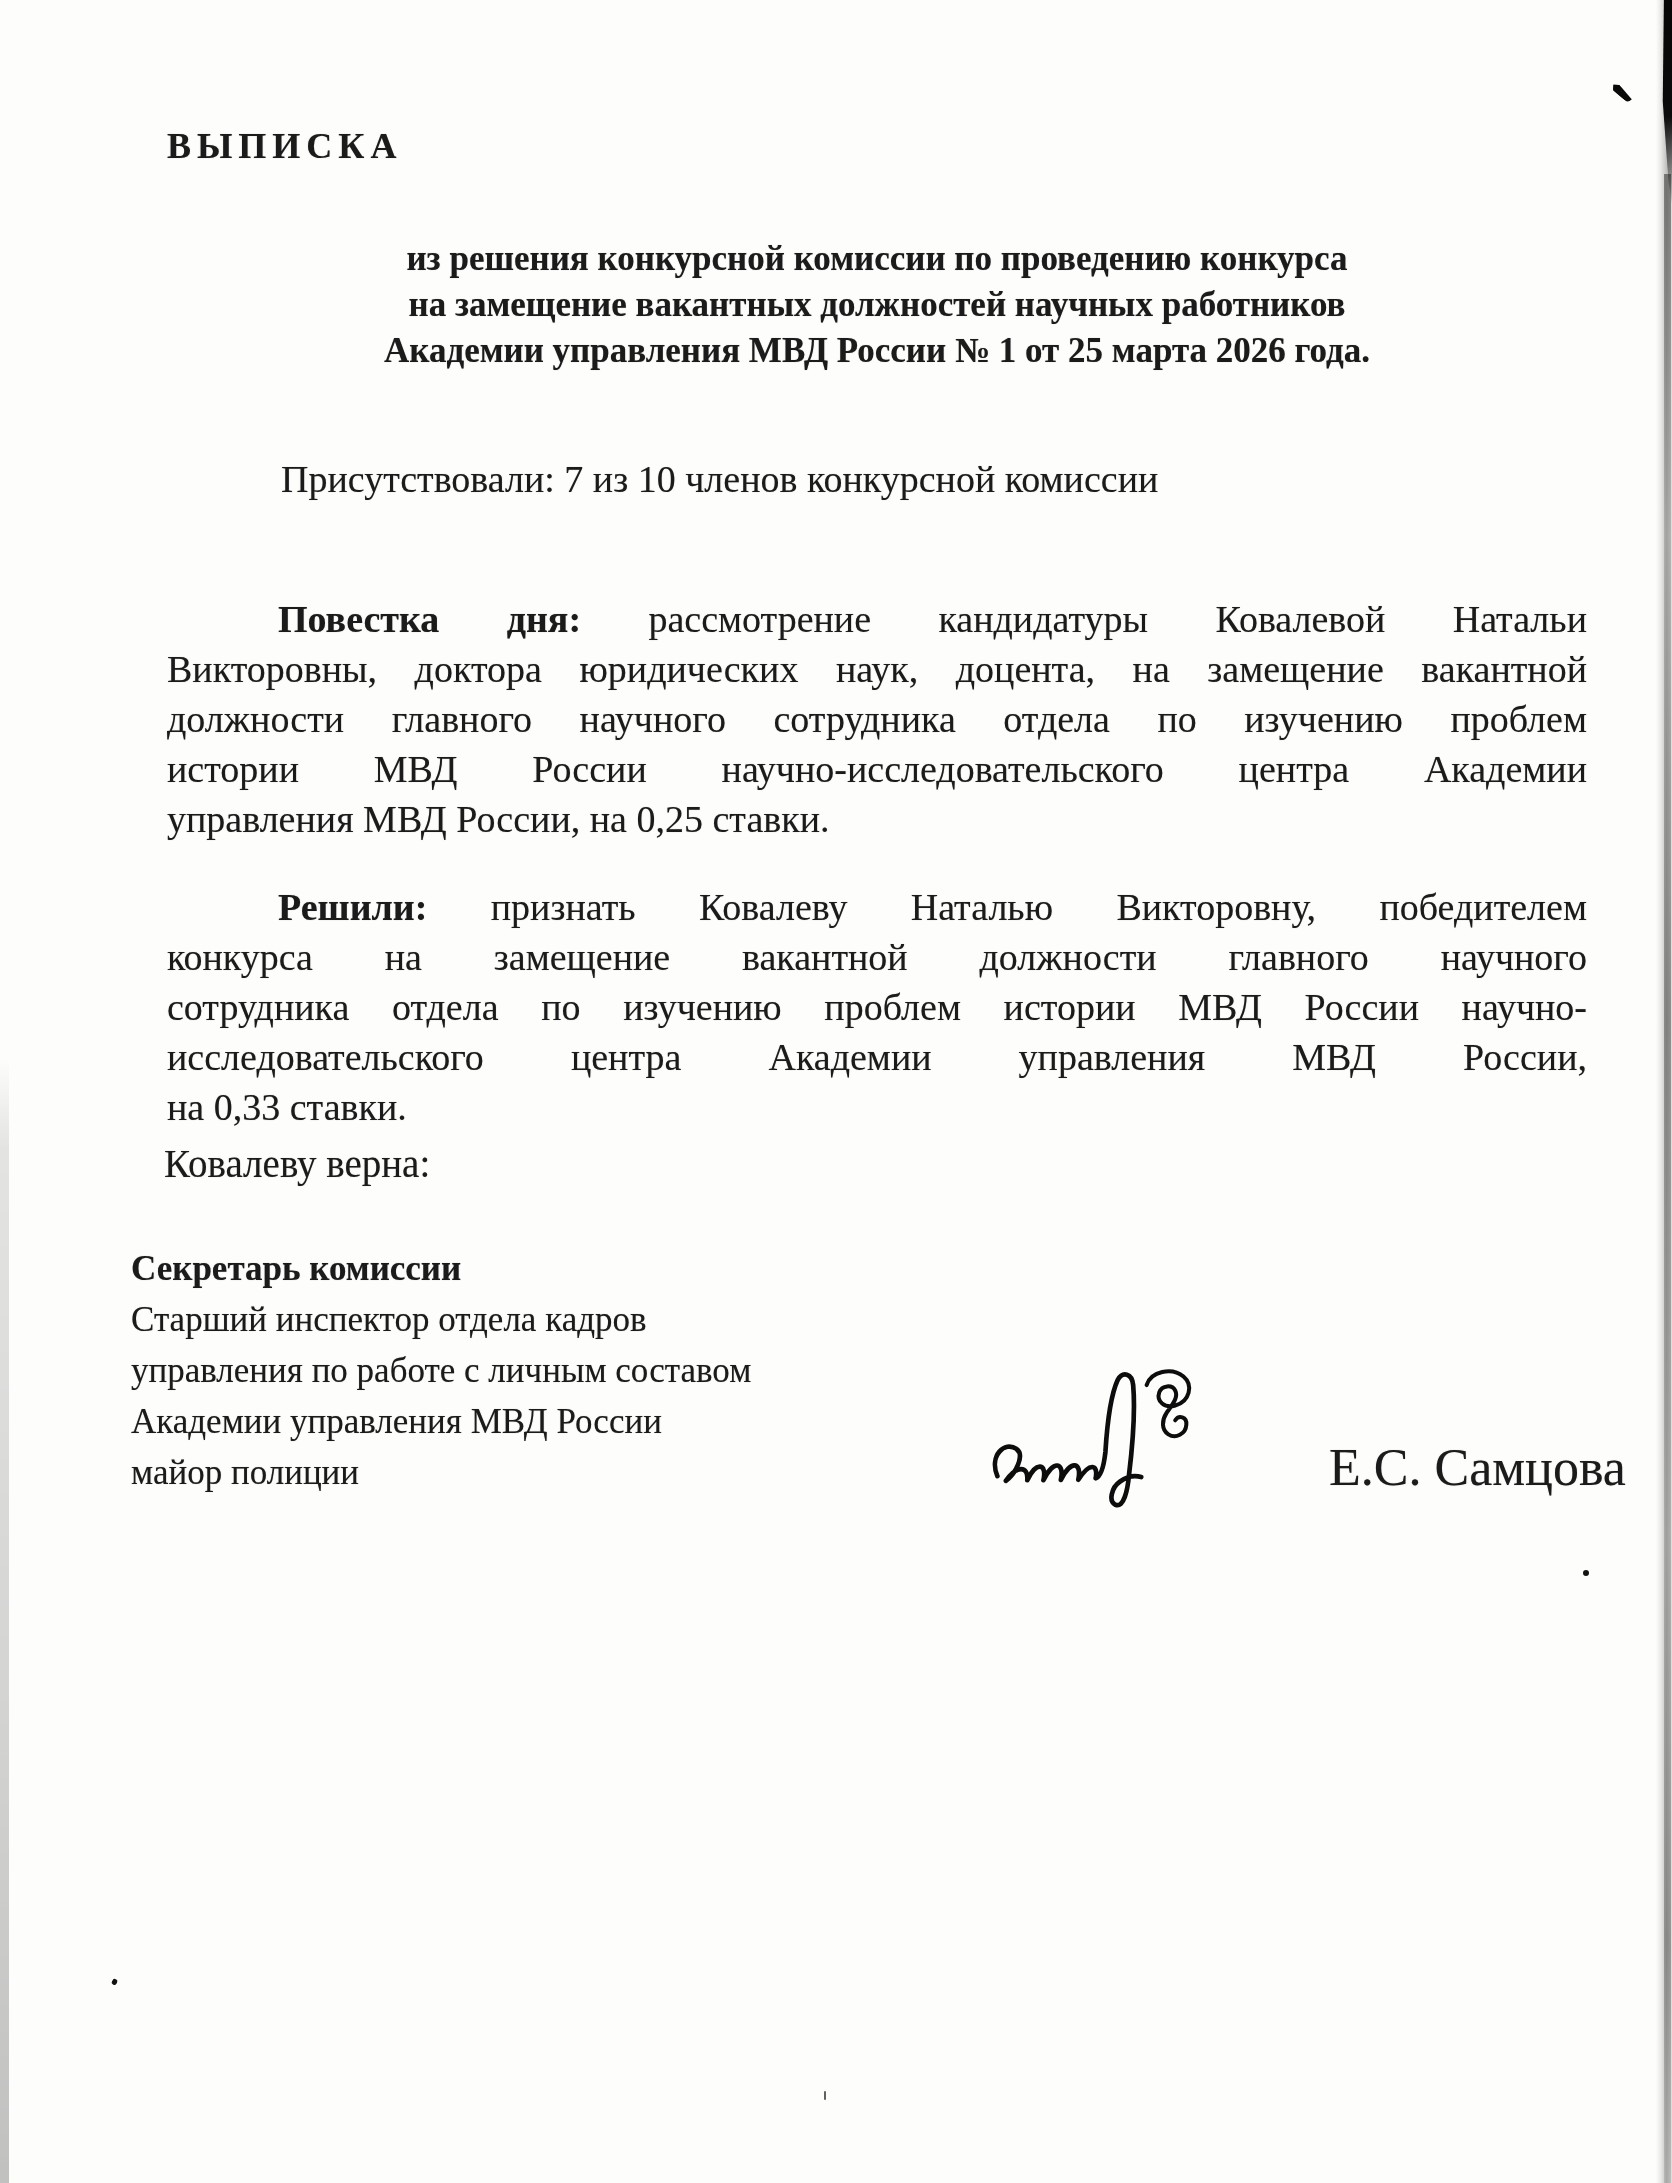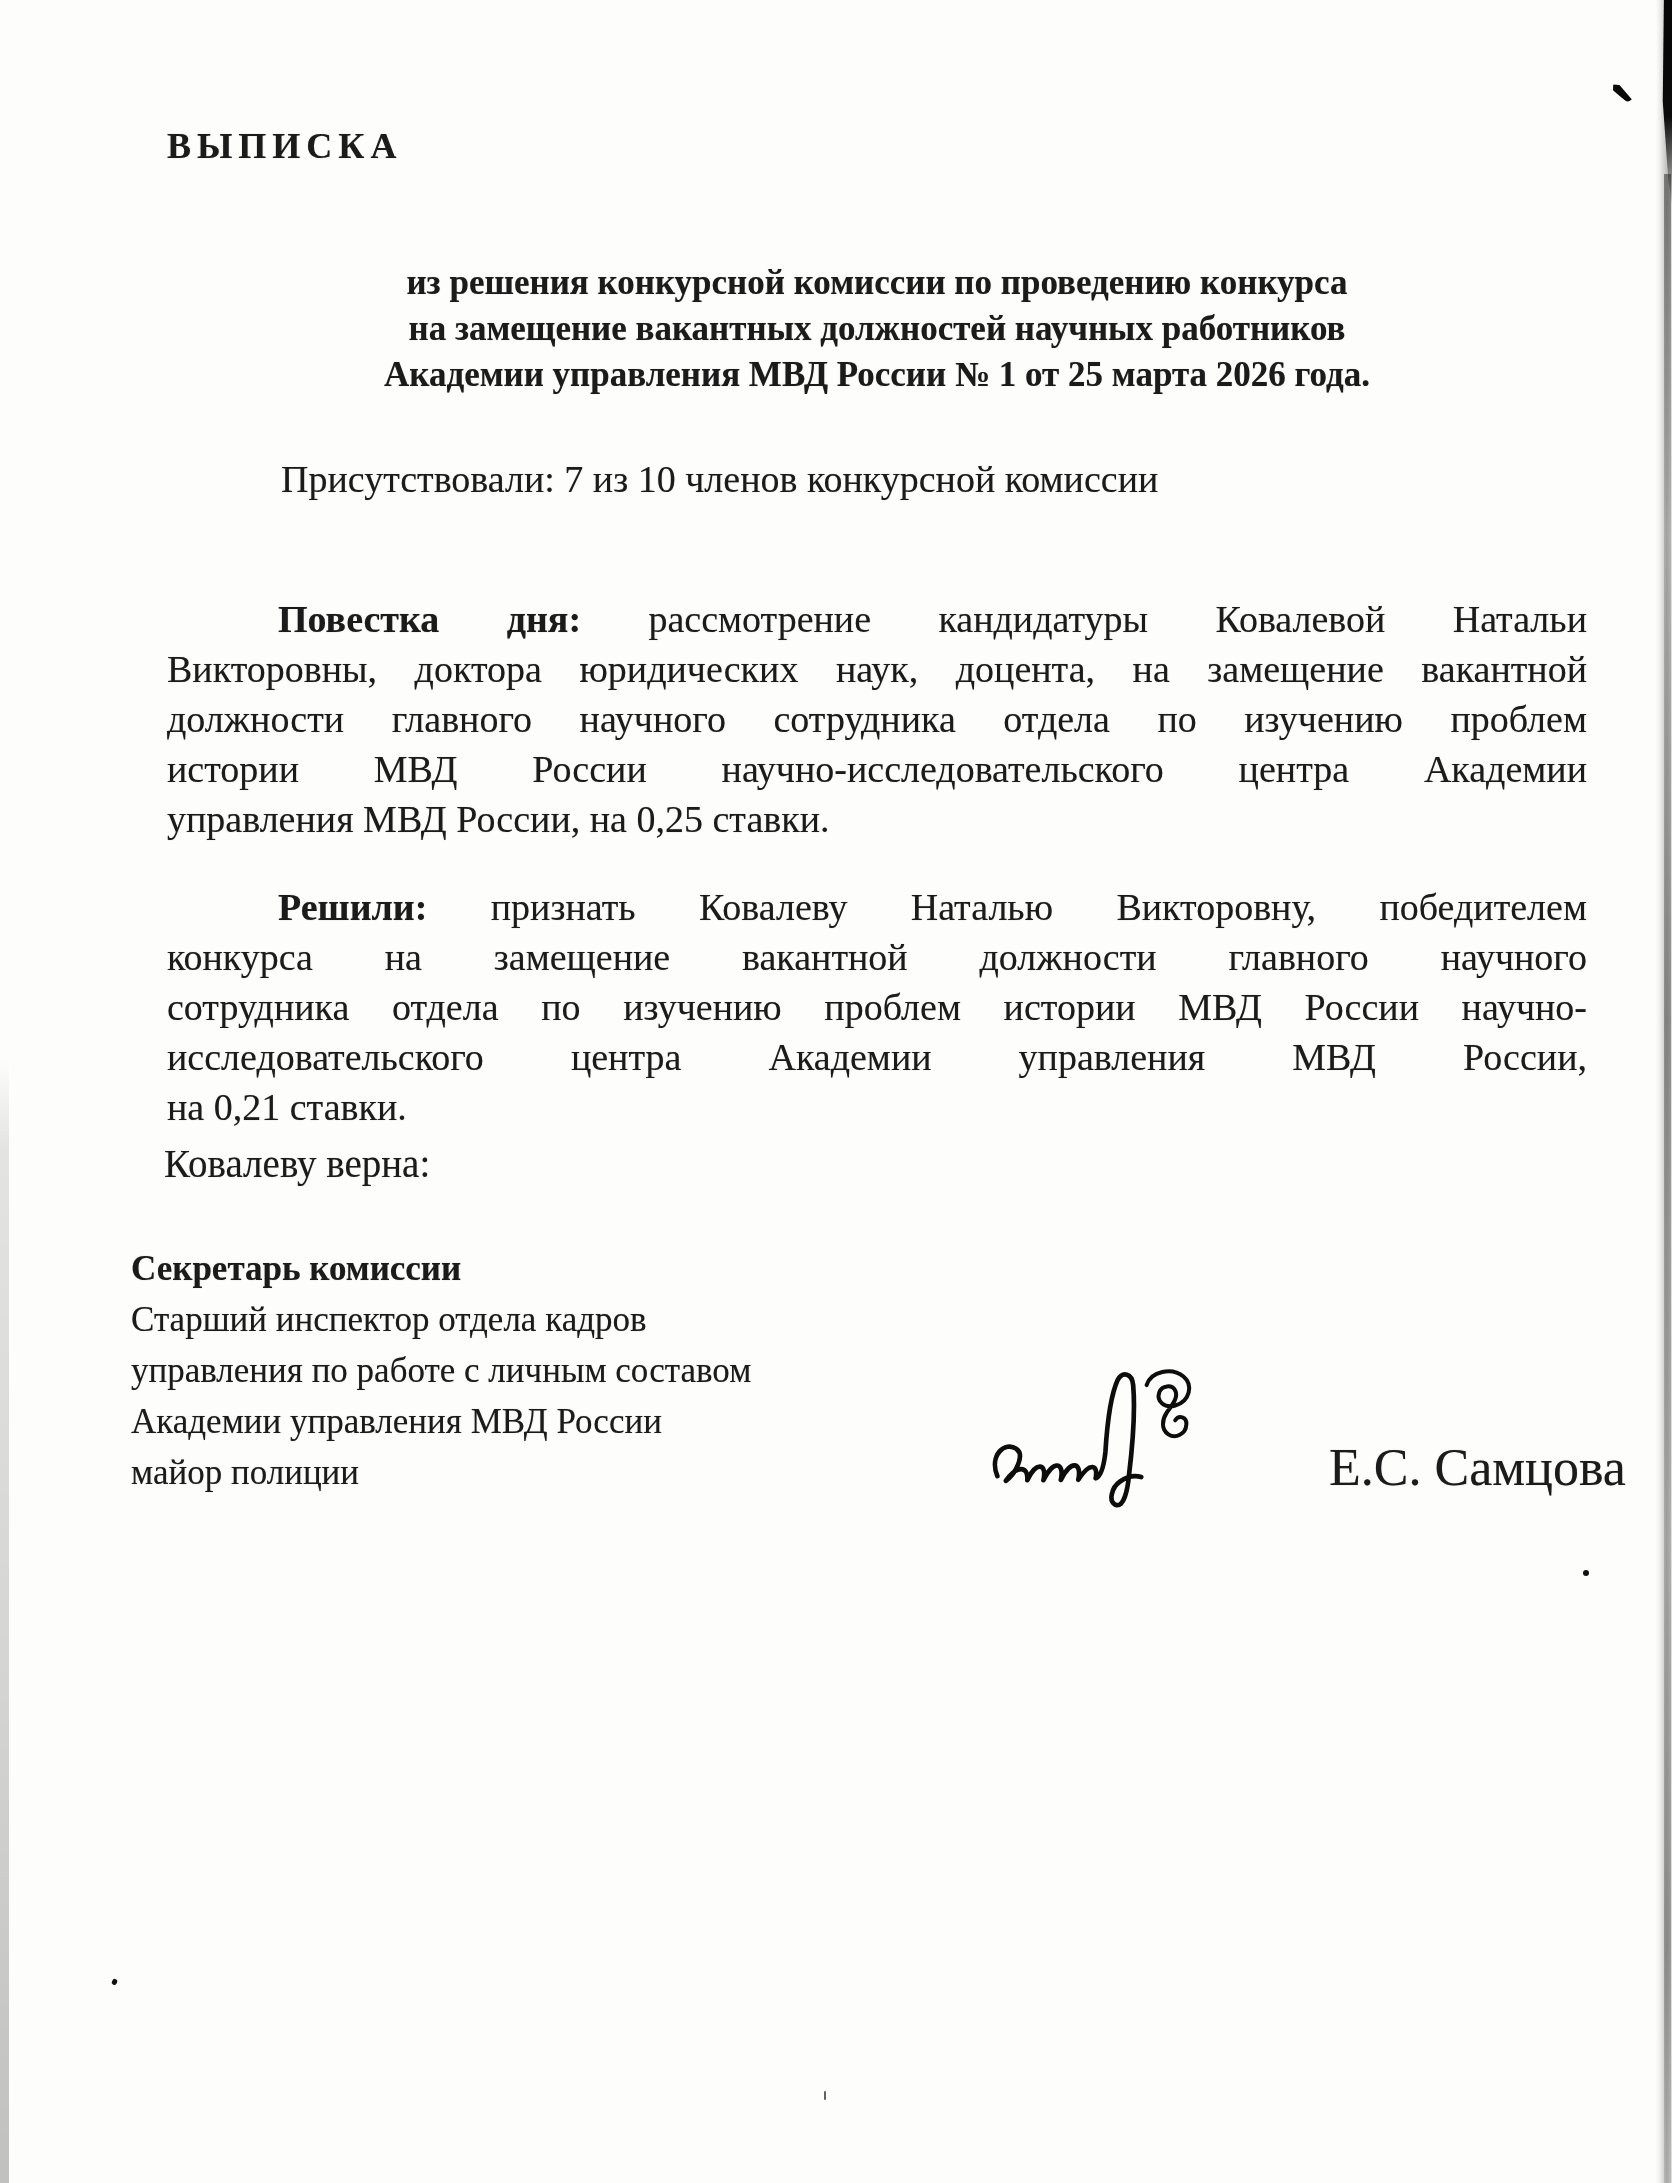--- a/index.html
+++ b/index.html
@@ -27,21 +27,20 @@
     font-size: 36px; font-weight: 700;
     letter-spacing: 6px;
     line-height: 42px;
   }
   .doc-subtitle {
     position: absolute;
     left: 167px; width: 1420px; top: 236px;
     text-align: center;
     font-size: 35px; font-weight: 700;
     line-height: 46px;
-    margin-top: 24px;
   }
   
   .attendance {
     position: absolute;
     left: 167px; width: 1420px; top: 454px;
     padding-left: 114px; box-sizing: border-box;
     font-size: 38px; line-height: 50px;
   }
   .para {
     position: absolute;
@@ -145,21 +144,21 @@
     <div class="jline">должности главного научного сотрудника отдела по изучению проблем</div>
     <div class="jline">истории МВД России научно-исследовательского центра Академии</div>
     <div class="lline">управления МВД России, на 0,25 ставки.</div>
   </div>
 
   <div class="para para-resolution soft">
     <div class="jline first"><span class="lead">Решили:</span> <span>признать Ковалеву Наталью Викторовну, победителем</span></div>
     <div class="jline">конкурса на замещение вакантной должности главного научного</div>
     <div class="jline">сотрудника отдела по изучению проблем истории МВД России научно-</div>
     <div class="jline">исследовательского центра Академии управления МВД России,</div>
-    <div class="lline">на 0,21 ставки.</div>
+    <div class="lline">на 0,33 ставки.</div>
   </div>
 
   <div class="certification soft">Ковалеву верна:</div>
 
   <div class="sig-block soft">
     <div class="sig-role-bold">Секретарь комиссии</div>
     <div>Старший инспектор отдела кадров</div>
     <div>управления по работе с личным составом</div>
     <div>Академии управления МВД России</div>
     <div>майор полиции</div>

